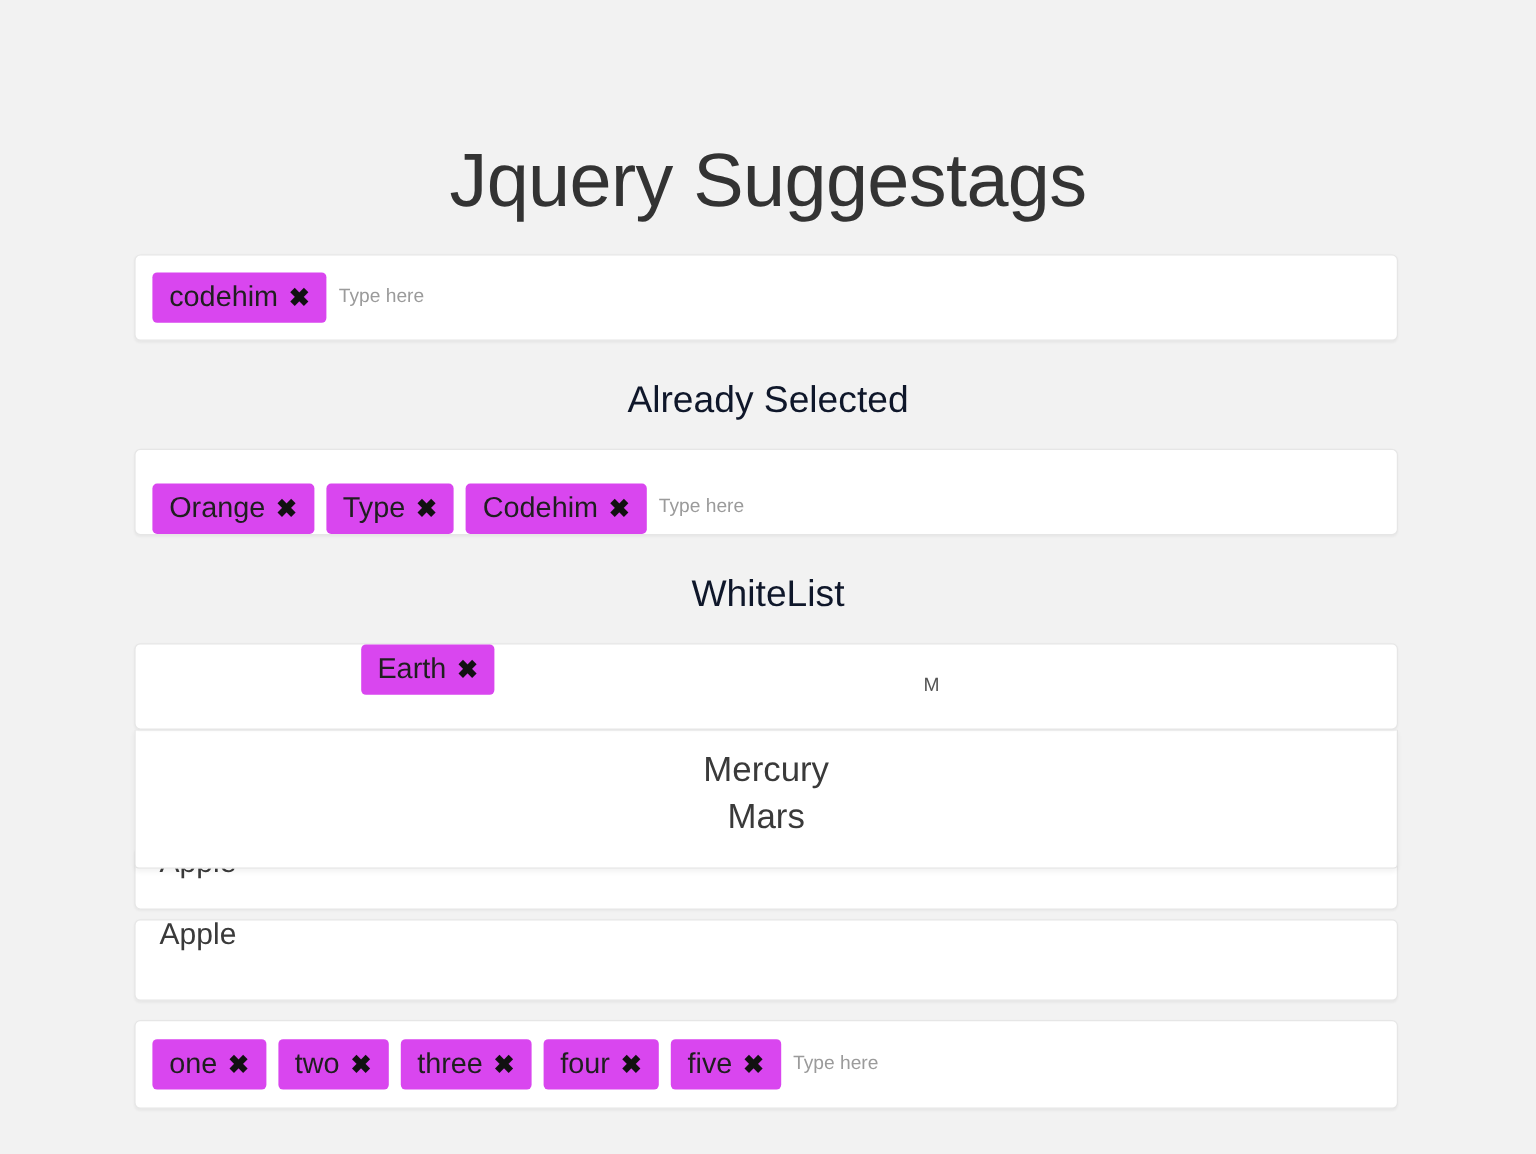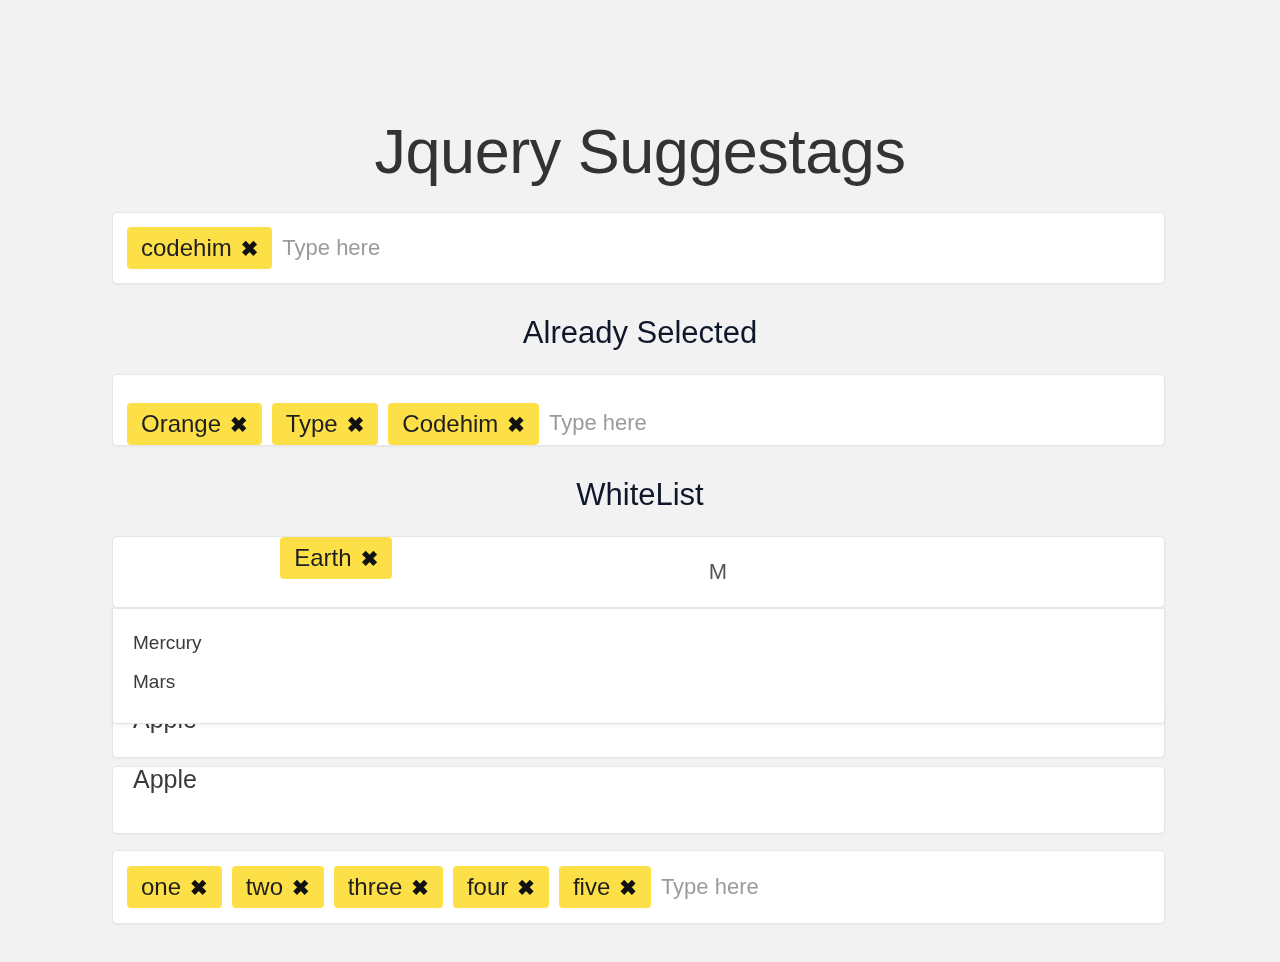--- a/index.html
+++ b/index.html
@@ -52,21 +52,21 @@
     box-shadow: 0 1px 2px rgba(0,0,0,0.045);
     display: flex;
     align-items: center;
     flex-wrap: wrap;
     padding: 0 14px;
     gap: 0;
   }
   .tag {
     display: inline-flex;
     align-items: center;
-    background: #fde047;
+    background: #d946ef;
     border-radius: 4px;
     height: 42px;
     padding: 0 14px;
     margin: 0 10px 0 0;
     font-size: 24px;
     color: #1f1f1f;
     line-height: 1;
     white-space: nowrap;
   }
   .tag-label { margin-right: 9px; }
@@ -76,21 +76,21 @@
     color: #111111;
     line-height: 1;
     cursor: pointer;
   }
   .tag-input {
     flex: 1 1 auto;
     border: none;
     outline: none;
     background: transparent;
     font-family: "Liberation Sans", sans-serif;
-    font-size: 22px;
+    font-size: 16px;
     color: #555555;
     padding: 0;
     min-width: 120px;
     height: 44px;
     line-height: 44px;
   }
   .tag-input::placeholder { color: #9b9b9b; opacity: 1; }
 
   .suggest-dropdown {
     position: absolute;
@@ -98,25 +98,26 @@
     width: 1053px;
     background: #ffffff;
     border: 1px solid #e3e3e3;
     border-top: 1px solid #ededed;
     border-radius: 0 0 4px 4px;
     box-shadow: 0 2px 4px rgba(0,0,0,0.05);
     z-index: 40;
     padding: 14px 0 22px 0;
   }
   .suggest-item {
-    font-size: 19px;
+    font-size: 29px;
     color: #3a3a3a;
     line-height: 39px;
     padding: 0 20px;
     cursor: pointer;
+    text-align: center;
   }
   .plain-box {
     position: absolute;
     left: 112px;
     width: 1053px;
     background: #ffffff;
     border: 1px solid #e6e6e6;
     border-radius: 5px;
     box-shadow: 0 1px 2px rgba(0,0,0,0.045);
     display: flex;

